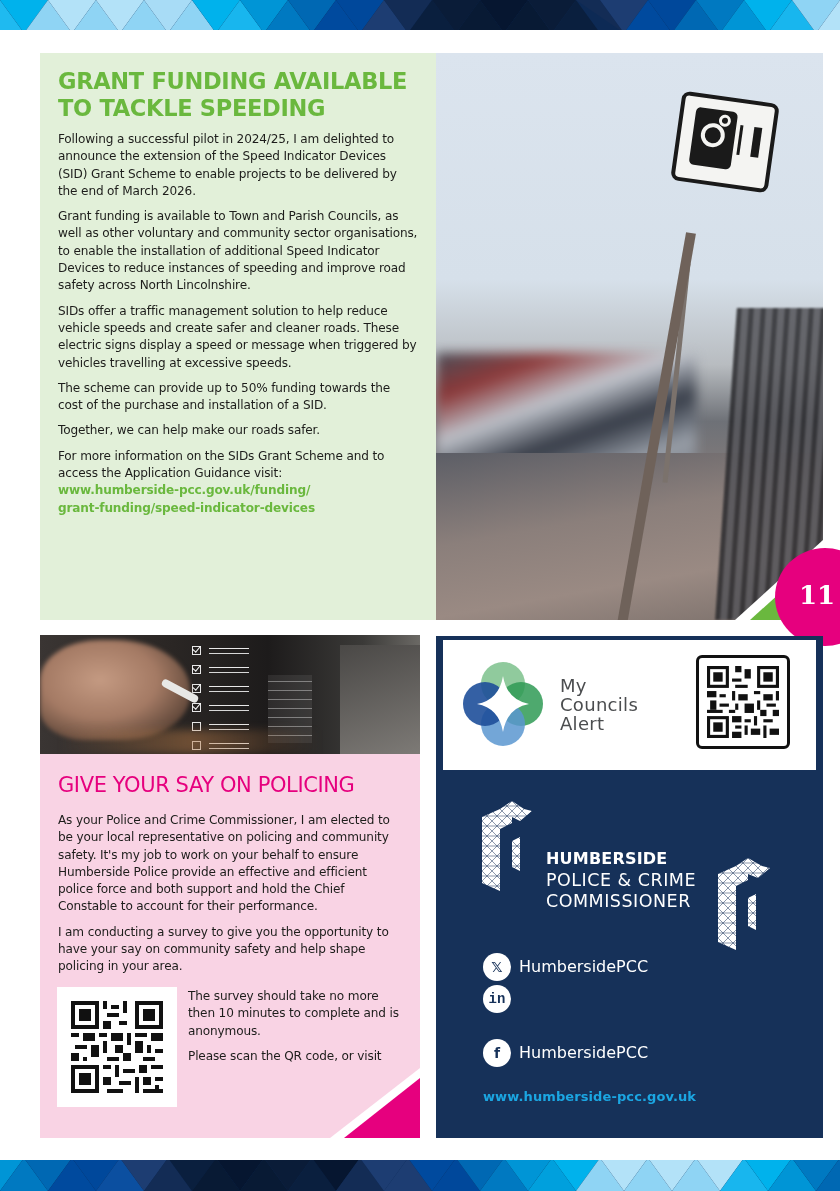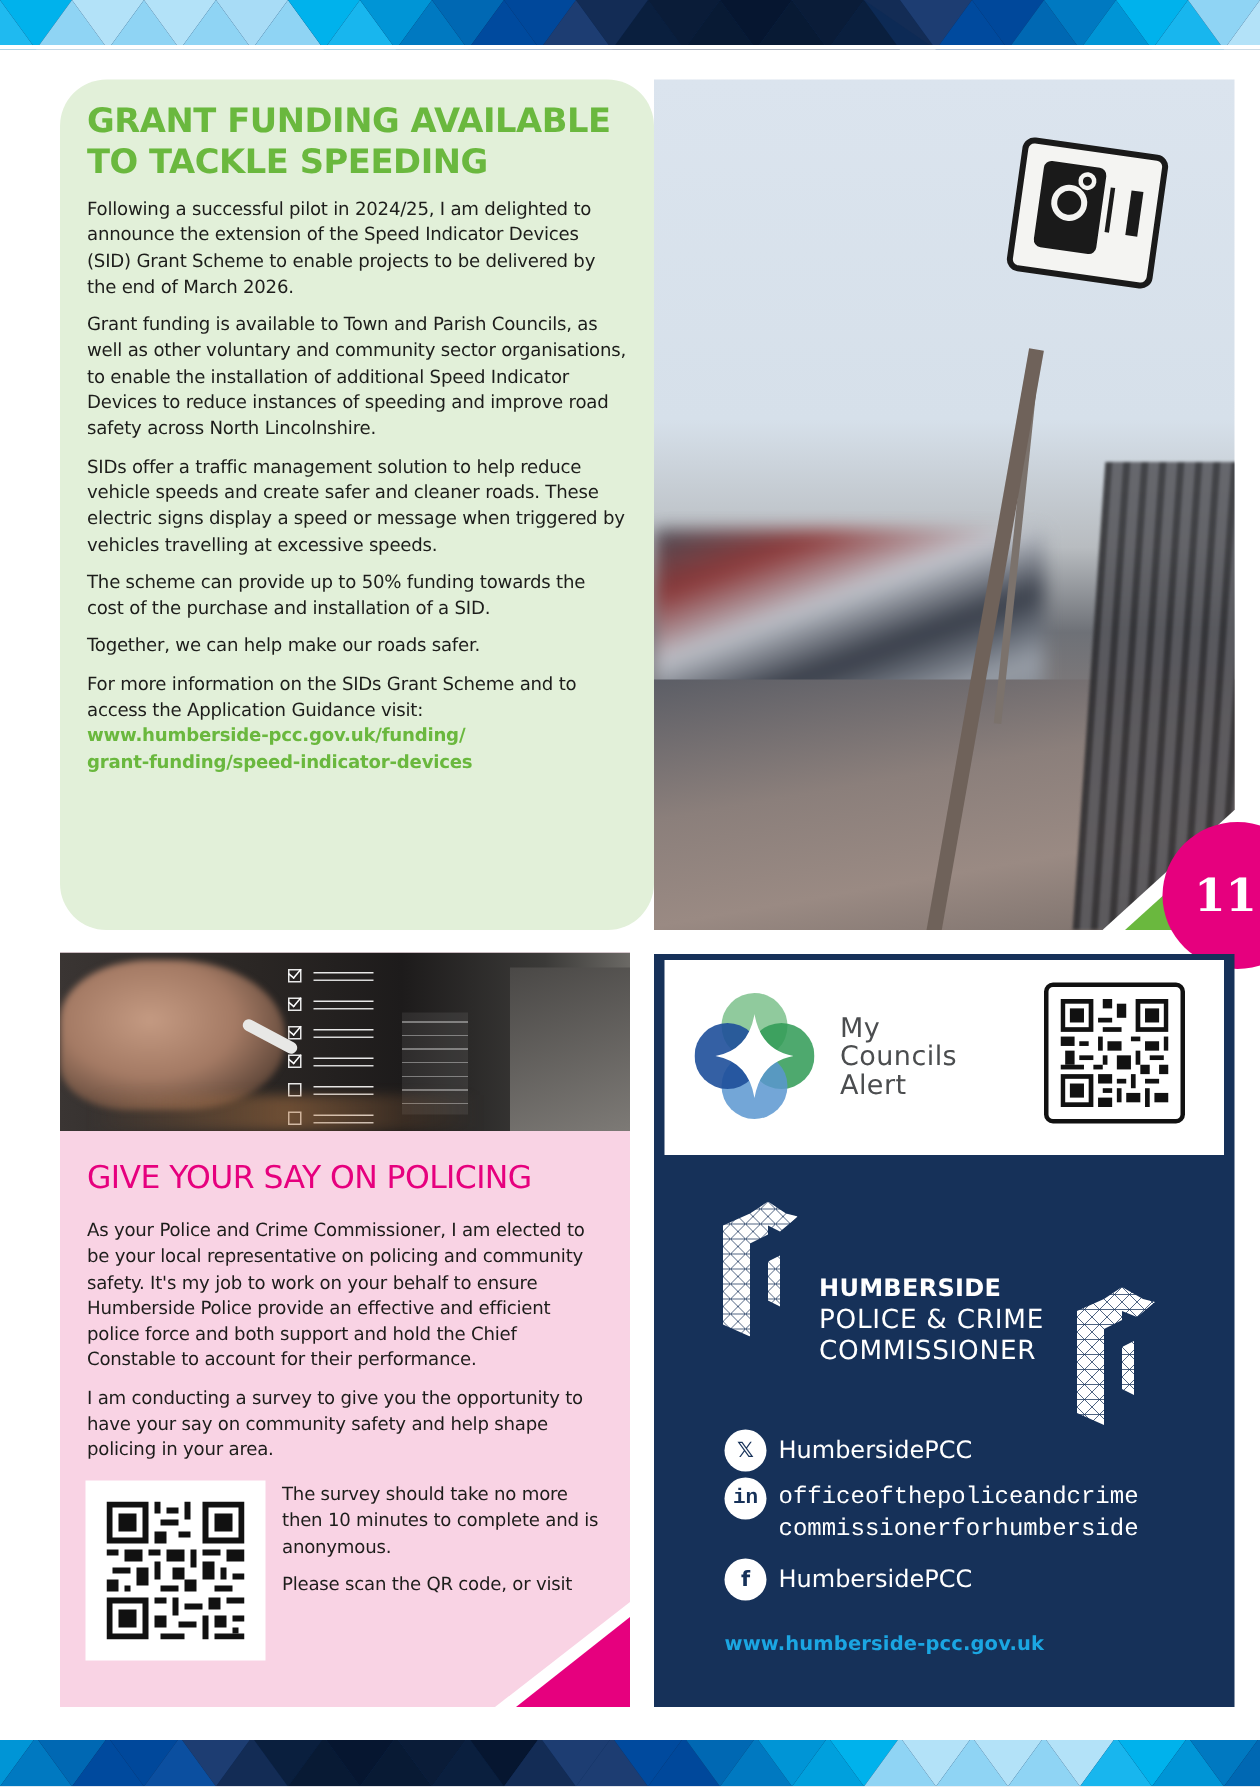--- a/index.html
+++ b/index.html
@@ -5,21 +5,21 @@
   * { box-sizing: border-box; margin: 0; padding: 0; }
   html, body { width: 840px; height: 1191px; overflow: hidden; background: #ffffff; }
   body { position: relative; font-family: "DejaVu Sans", "Liberation Sans", sans-serif; color: #1d1d1b; }
 
   .band { position: absolute; left: 0; width: 840px; height: 33px; overflow: hidden; }
   .band.top { top: 0; }
   .band.bottom { top: 1158px; }
   .band svg { display: block; }
 
   
-  .grant-panel { position: absolute; left: 40px; top: 53px; width: 396px; height: 567px; background: #e2f0d9; padding: 15px 18px 0 18px; border-radius: 31px; }
+  .grant-panel { position: absolute; left: 40px; top: 53px; width: 396px; height: 567px; background: #e2f0d9; padding: 15px 18px 0 18px; }
   .grant-title { font-family: "DejaVu Sans", sans-serif; font-weight: bold; color: #6ab83e; font-size: 22.5px; line-height: 27px; letter-spacing: -0.3px; margin-bottom: 9px; }
   .body-p { font-family: "DejaVu Sans", sans-serif; font-size: 12.1px; line-height: 17.3px; color: #1d1d1b; margin-bottom: 8px; letter-spacing: -0.15px; }
   .link-green { font-weight: bold; color: #6ab83e; display: block; }
 
   .grant-photo { position: absolute; left: 436px; top: 53px; width: 387px; height: 567px; overflow: hidden;
     background: linear-gradient(180deg, #dbe4ee 0%, #d6e0ea 40%, #b8bcc0 55%, #6e7177 65%, #8a7f7c 78%, #8f8079 100%); }
   .grant-photo .blur-traffic { position: absolute; left: 0; top: 300px; width: 260px; height: 130px;
     background: linear-gradient(160deg, #3b3f4a 0%, #8a2d2d 20%, #c8ccd4 40%, #2e3440 60%, #9ca3ad 80%, #6e747c 100%); filter: blur(6px); opacity: .9; }
   .grant-photo .road { position: absolute; left: 0; top: 400px; width: 387px; height: 167px;
     background: linear-gradient(170deg, #5c5e66 0%, #8b7f7b 40%, #9a8a83 70%, #7a6f6a 100%); }
@@ -29,21 +29,21 @@
   .grant-photo .pole2 { position: absolute; left: 238px; top: 210px; width: 5px; height: 220px; background: #7b726c; transform: rotate(6deg); }
   .grant-photo .sign { position: absolute; left: 240px; top: 44px; width: 98px; height: 90px; background: #f4f4f2; border: 4px solid #1a1a1a; border-radius: 8px; transform: rotate(8deg); }
   .sign .cam { position: absolute; left: 12px; top: 10px; width: 42px; height: 58px; background: #1a1a1a; border-radius: 5px; }
   .sign .lens1 { position: absolute; left: 20px; top: 24px; width: 24px; height: 24px; border: 4px solid #f4f4f2; border-radius: 50%; }
   .sign .lens2 { position: absolute; left: 36px; top: 14px; width: 12px; height: 12px; border: 3px solid #f4f4f2; border-radius: 50%; }
   .sign .flash { position: absolute; left: 58px; top: 22px; width: 22px; height: 30px; border-left: 3px solid #1a1a1a; border-right: 8px solid #1a1a1a; }
 
   
   .corner-white { position: absolute; left: 735px; top: 540px; width: 105px; height: 95px; }
   .page-circle { position: absolute; left: 775px; top: 548px; width: 100px; height: 98px; border-radius: 50%; background: #e6007e; }
-  .page-num { position: absolute; left: 795px; top: 580px; width: 44px; text-align: center; font-family: "DejaVu Serif", serif; font-weight: bold; font-size: 30px; color: #ffffff; }
+  .page-num { position: absolute; left: 795px; top: 580px; width: 44px; text-align: center; font-family: "DejaVu Serif", serif; font-weight: bold; font-size: 26px; color: #ffffff; }
 
   
   .policing-panel { position: absolute; left: 40px; top: 635px; width: 380px; height: 503px; background: #f9d3e4; overflow: hidden; }
   .policing-photo { position: absolute; left: 0; top: 0; width: 380px; height: 119px; overflow: hidden;
     background: linear-gradient(90deg, #3a3533 0%, #2a2624 35%, #1d1b1b 60%, #3b3a38 85%, #6b6965 100%); }
   .policing-photo .hand { position: absolute; left: 0; top: 5px; width: 150px; height: 100px; border-radius: 40% 50% 45% 30%;
     background: radial-gradient(ellipse at 40% 40%, #c49a82 0%, #a47a64 45%, #5a4336 80%, transparent 100%); filter: blur(2px); }
   .policing-photo .pen { position: absolute; left: 120px; top: 52px; width: 40px; height: 8px; background: #e8e8e6; border-radius: 4px; transform: rotate(28deg); }
   .checklist { position: absolute; left: 152px; top: 6px; }
   .check-row { display: flex; align-items: center; height: 19px; }
@@ -357,24 +357,20 @@
     <div class="l2">POLICE &amp; CRIME</div>
     <div class="l3">COMMISSIONER</div>
   </div>
 
   <a class="social" style="top:320px;">
     <span class="ico">𝕏</span>
     <span>HumbersidePCC</span>
   </a>
   <a class="social" style="top:352px;font-family:Liberation Mono, monospace;">
     <span class="ico">in</span>
-    <span>
-      <span>officeofthepoliceandcrime</span><br>
-      <span>commissionerforhumberside</span>
-    </span>
   </a>
   <a class="social" style="top:406px;">
     <span class="ico">f</span>
     <span>HumbersidePCC</span>
   </a>
 
   <a class="web-url">www.humberside-pcc.gov.uk</a>
 </section>
 
 <div class="band bottom">

